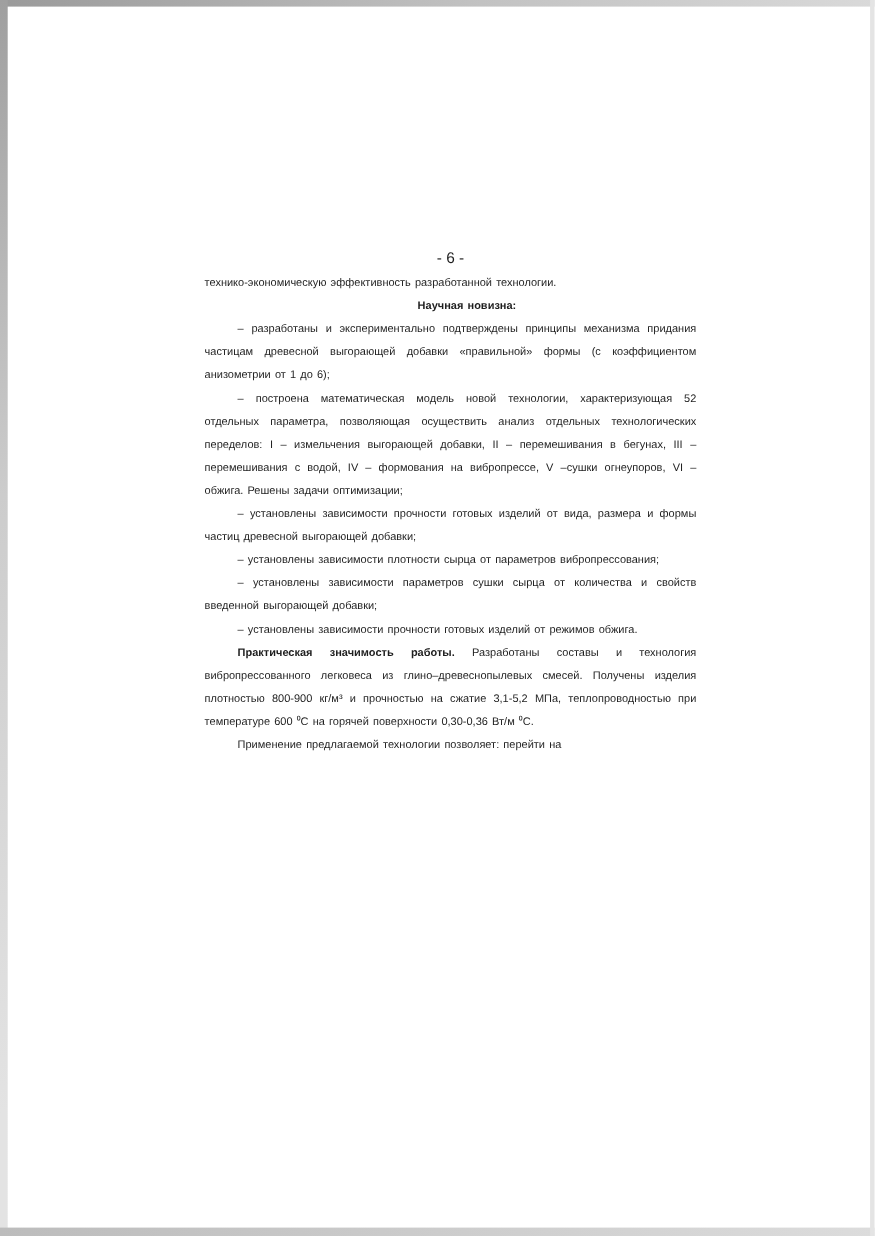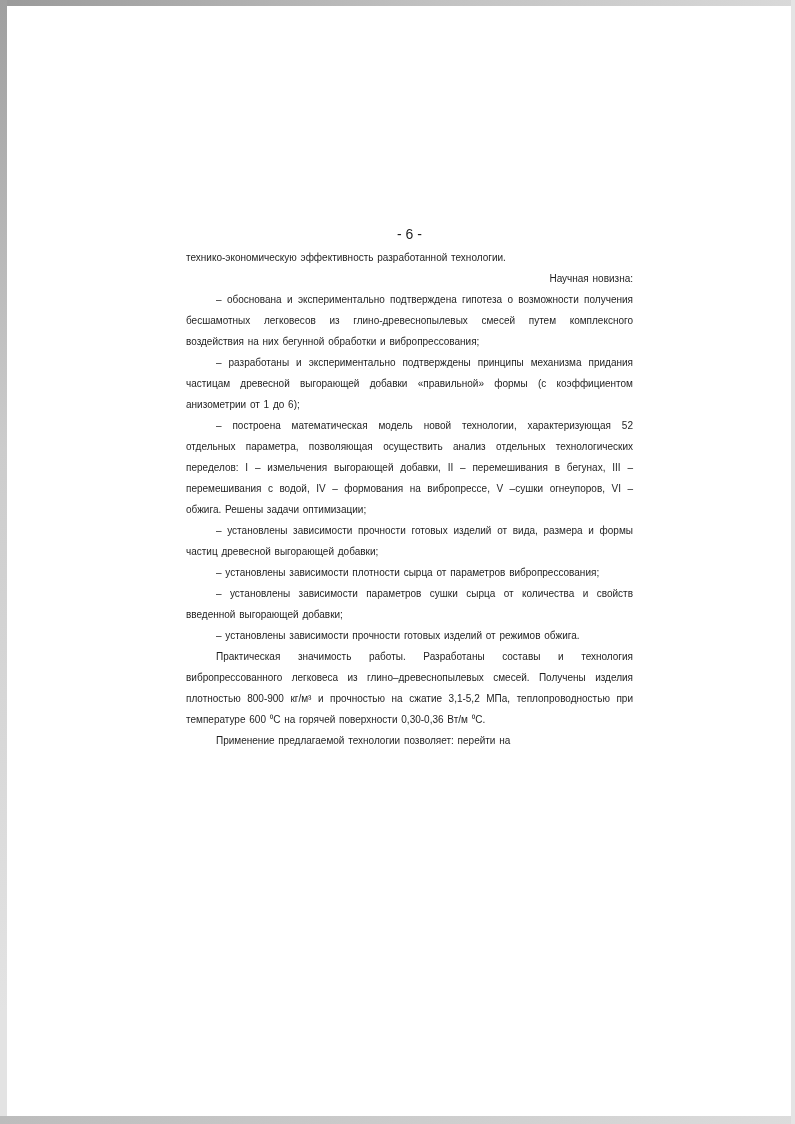--- a/index.html
+++ b/index.html
@@ -44,44 +44,43 @@
   .para {
     margin: 0;
     font-size: 10px;
     line-height: 21px;
     text-align: justify;
     text-indent: 30px;
     word-spacing: 1px;
   }
   .no-indent { text-indent: 0; }
   .heading {
-    font-weight: normal;
-    text-align: right;
+    font-weight: bold;
+    text-align: center;
   }
-  .bold { font-weight: normal; }
+  .bold { font-weight: bold; }
 </style>
 </head>
 <body>
 
 <div class="sheet">
 
   <div class="edge edge-top"></div>
   <div class="edge edge-left"></div>
   <div class="edge edge-bottom"></div>
   <div class="edge edge-right"></div>
 
   <div class="content">
 
     <p class="page-number">- 6 -</p>
 
     <p class="para no-indent">технико-экономическую эффективность разработанной технологии.</p>
 
     <p class="para heading">Научная новизна:</p>
 
-    <p class="para">– обоснована и экспериментально подтверждена гипотеза о возможности получения бесшамотных легковесов из глино-древеснопылевых смесей путем комплексного воздействия на них бегунной обработки и вибропрессования;</p>
     <p class="para">– разработаны и экспериментально подтверждены принципы механизма придания частицам древесной выгорающей добавки «правильной» формы (с коэффициентом анизометрии от 1 до 6);</p>
     <p class="para">– построена математическая модель новой технологии, характеризующая 52 отдельных параметра, позволяющая осуществить анализ отдельных технологических переделов: I – измельчения выгорающей добавки, II – перемешивания в бегунах, III – перемешивания с водой, IV – формования на вибропрессе, V –сушки огнеупоров, VI – обжига. Решены задачи оптимизации;</p>
     <p class="para">– установлены зависимости прочности готовых изделий от вида, размера и формы частиц древесной выгорающей добавки;</p>
     <p class="para">– установлены зависимости плотности сырца от параметров вибропрессования;</p>
     <p class="para">– установлены зависимости параметров сушки сырца от количества и свойств введенной выгорающей добавки;</p>
     <p class="para">– установлены зависимости прочности готовых изделий от режимов обжига.</p>
 
     <p class="para"><span class="bold">Практическая значимость работы.</span><span> Разработаны составы и технология вибропрессованного легковеса из глино–древеснопылевых смесей. Получены изделия плотностью 800-900 кг/м³ и прочностью на сжатие 3,1-5,2 МПа, теплопроводностью при температуре 600 ⁰С на горячей поверхности 0,30-0,36 Вт/м ⁰С.</span></p>
 
     <p class="para">Применение предлагаемой технологии позволяет: перейти на</p>

